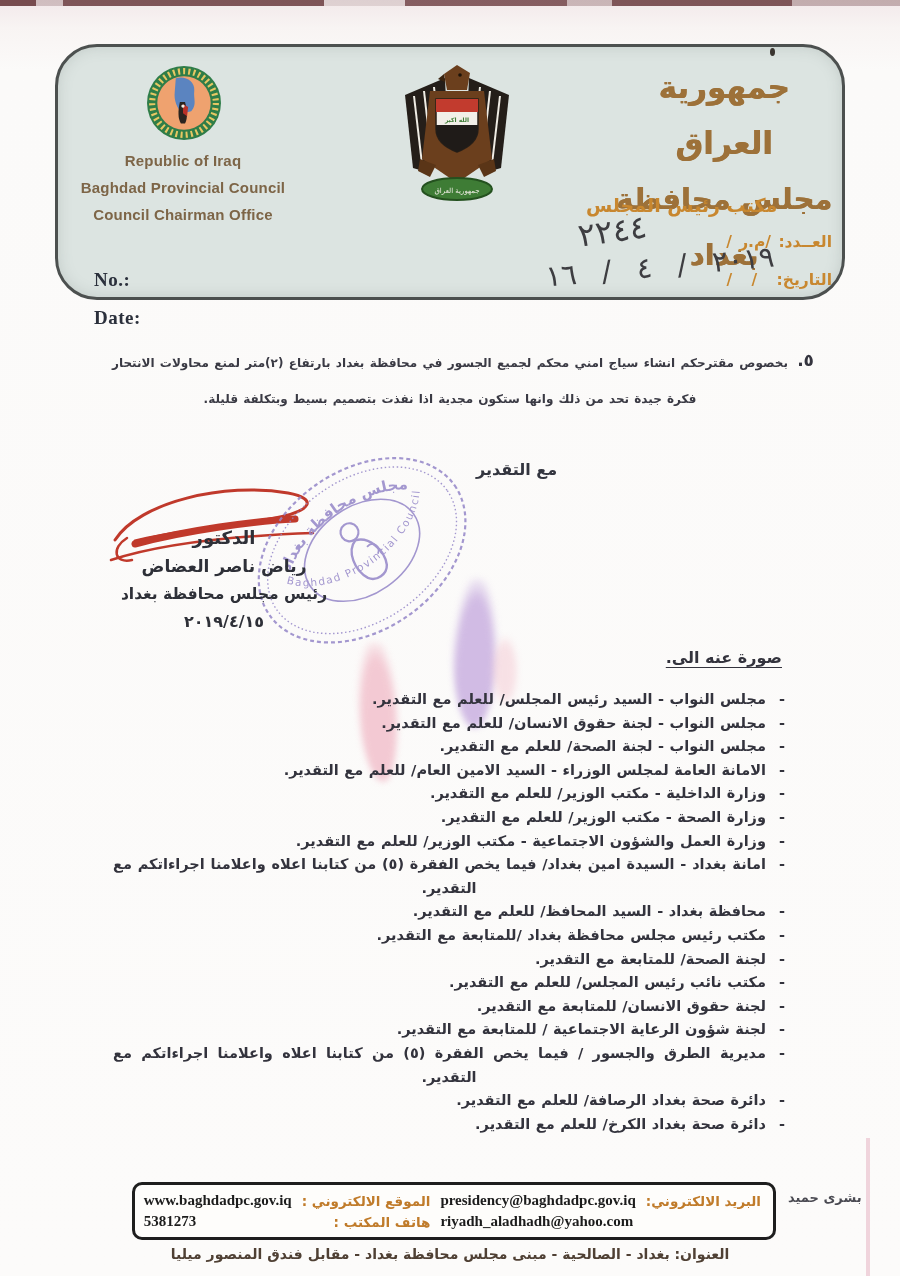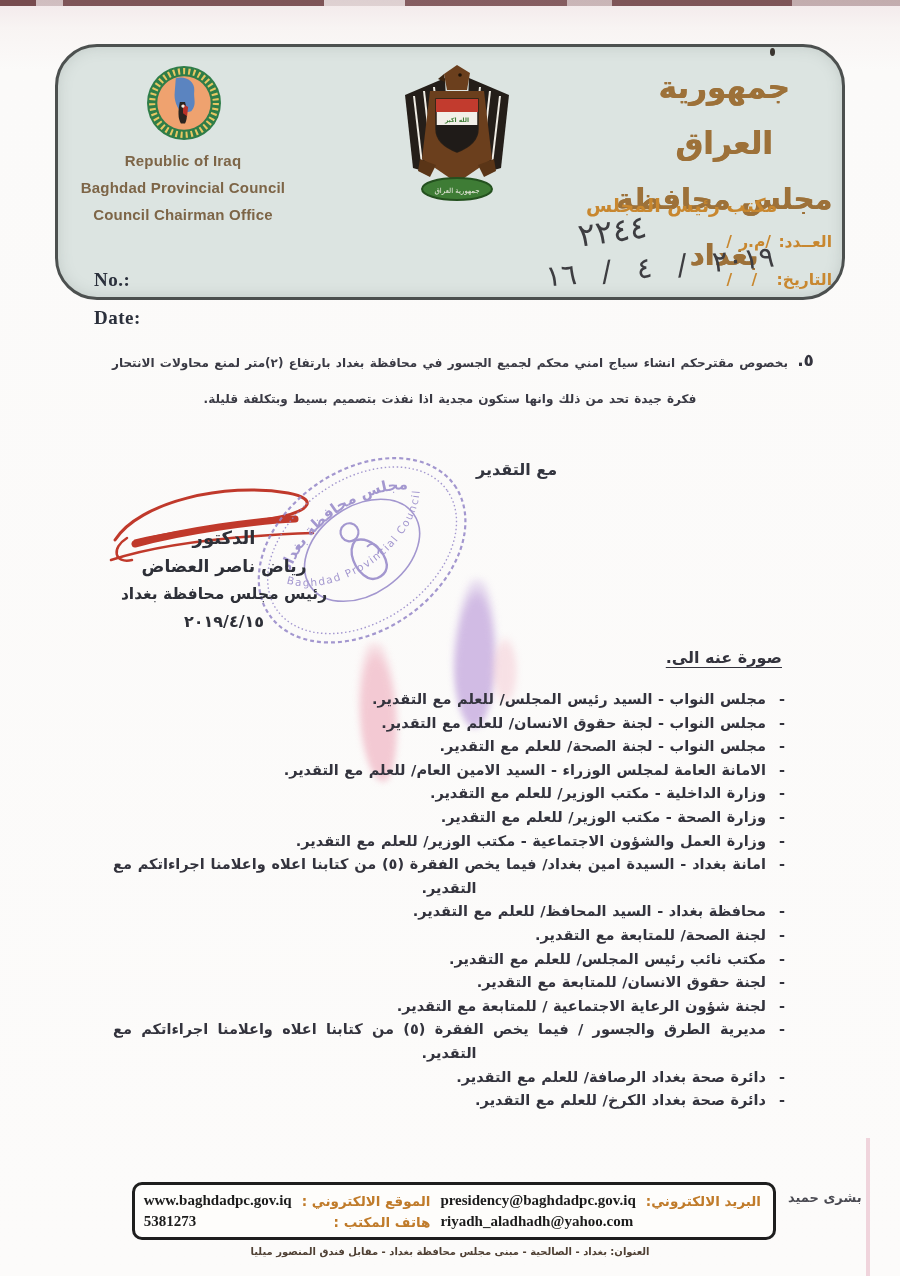--- a/index.html
+++ b/index.html
@@ -106,21 +106,21 @@
     display:grid; grid-template-columns:auto auto auto auto; direction:rtl;
     column-gap:10px; padding:5px 12px 5px 14px; align-items:center;
   }
   .ftr-label{ font-size:13.5px; font-weight:bold; color:#c07b2a; white-space:nowrap; }
   .ftr-val{ direction:ltr; font-family:"Liberation Serif", serif; font-size:15px;
     font-weight:600; color:#1c1c1c; white-space:nowrap; }
   .side-note{ position:absolute; left:788px; top:1190px; direction:rtl;
     font-size:13px; font-weight:bold; color:#4a4a52; }
   .address{
     position:absolute; left:0; top:1246px; width:900px; text-align:center;
-    direction:rtl; font-size:10px; font-weight:bold; color:#4f4034;
+    direction:rtl; font-size:14px; font-weight:bold; color:#4f4034;
   }
 </style>
 </head>
 <body>
 
 <div class="page">
 
   <div class="top-strip"></div>
 
   <div class="hdr-box">
@@ -242,20 +242,21 @@
   <div class="cc-list">
     <div class="cc-item"><span class="dash">-</span><span>مجلس النواب - السيد رئيس المجلس/ للعلم مع التقدير.</span></div>
     <div class="cc-item"><span class="dash">-</span><span>مجلس النواب - لجنة حقوق الانسان/ للعلم مع التقدير.</span></div>
     <div class="cc-item"><span class="dash">-</span><span>مجلس النواب - لجنة الصحة/ للعلم مع التقدير.</span></div>
     <div class="cc-item"><span class="dash">-</span><span>الامانة العامة لمجلس الوزراء - السيد الامين العام/ للعلم مع التقدير.</span></div>
     <div class="cc-item"><span class="dash">-</span><span>وزارة الداخلية - مكتب الوزير/ للعلم مع التقدير.</span></div>
     <div class="cc-item"><span class="dash">-</span><span>وزارة الصحة - مكتب الوزير/ للعلم مع التقدير.</span></div>
     <div class="cc-item"><span class="dash">-</span><span>وزارة العمل والشؤون الاجتماعية - مكتب الوزير/ للعلم مع التقدير.</span></div>
     <div class="cc-item cc-wrap"><span class="dash">-</span><span>امانة بغداد - السيدة امين بغداد/ فيما يخص الفقرة (٥) من كتابنا اعلاه واعلامنا اجراءاتكم مع التقدير.</span></div>
     <div class="cc-item"><span class="dash">-</span><span>محافظة بغداد - السيد المحافظ/ للعلم مع التقدير.</span></div>
+    <div class="cc-item"><span class="dash">-</span><span>مكتب رئيس مجلس محافظة بغداد /للمتابعة مع التقدير.</span></div>
     <div class="cc-item"><span class="dash">-</span><span>لجنة الصحة/ للمتابعة مع التقدير.</span></div>
     <div class="cc-item"><span class="dash">-</span><span>مكتب نائب رئيس المجلس/ للعلم مع التقدير.</span></div>
     <div class="cc-item"><span class="dash">-</span><span>لجنة حقوق الانسان/ للمتابعة مع التقدير.</span></div>
     <div class="cc-item"><span class="dash">-</span><span>لجنة شؤون الرعاية الاجتماعية / للمتابعة مع التقدير.</span></div>
     <div class="cc-item cc-wrap"><span class="dash">-</span><span>مديرية الطرق والجسور / فيما يخص الفقرة (٥) من كتابنا اعلاه واعلامنا اجراءاتكم مع التقدير.</span></div>
     <div class="cc-item"><span class="dash">-</span><span>دائرة صحة بغداد الرصافة/ للعلم مع التقدير.</span></div>
     <div class="cc-item"><span class="dash">-</span><span>دائرة صحة بغداد الكرخ/ للعلم مع التقدير.</span></div>
   </div>
 
   <div class="ftr-box">

